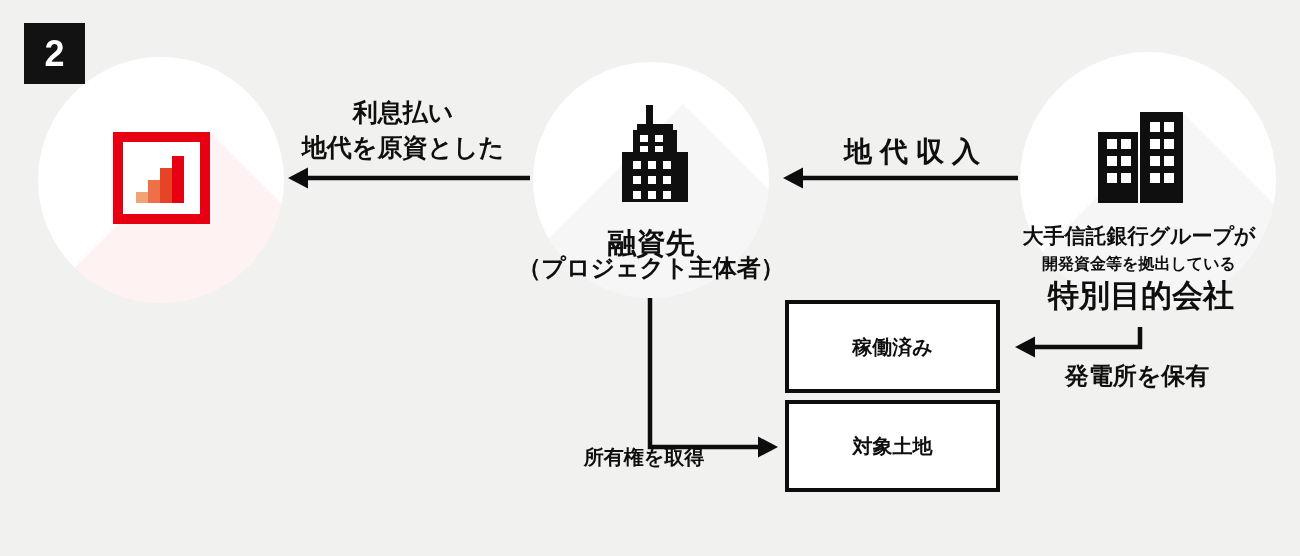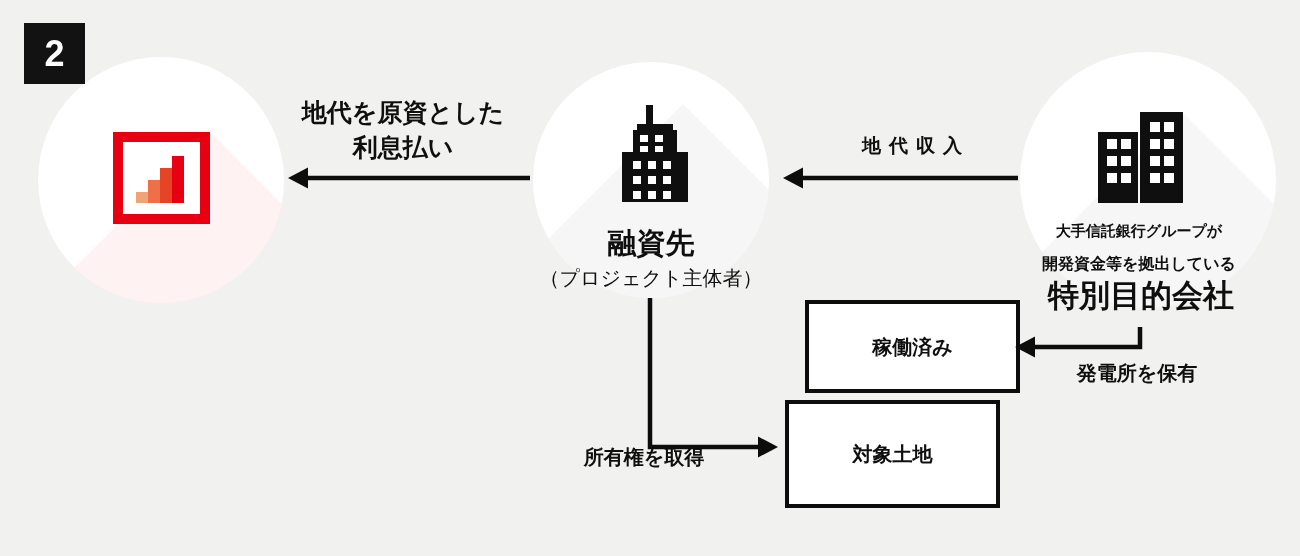--- a/index.html
+++ b/index.html
@@ -32,36 +32,36 @@
   .logo .bar{position:absolute;bottom:11px;width:12px;}
   .logo .b1{left:13px;height:11px;background:#f0a377;}
   .logo .b2{left:25px;height:23px;background:#ed7048;}
   .logo .b3{left:37px;height:35px;background:#e64426;}
   .logo .b4{left:49px;height:47px;background:#e60012;}
   svg.icon{z-index:2;}
   
   .txt{white-space:nowrap;transform:translateX(-50%);z-index:4;text-align:center;}
   .bold{font-weight:bold;}
   .t-interest{left:403px;top:95px;font-size:25px;line-height:35px;font-weight:bold;}
-  .t-rent{left:916px;top:133px;font-size:19px;font-weight:bold;letter-spacing:8px;}
+  .t-rent{left:916px;top:133px;font-size:28px;font-weight:bold;letter-spacing:8px;}
   .t-borrower{left:651px;top:224px;font-size:29px;text-align:center;}
-  .t-borrower-sub{left:651px;top:265px;font-size:20px;font-weight:normal;}
-  .t-spc1{left:1139px;top:222px;font-size:15px;}
+  .t-borrower-sub{left:651px;top:252px;font-size:24px;font-weight:bold;}
+  .t-spc1{left:1139px;top:222px;font-size:21px;}
   .t-spc2{left:1139px;top:254px;font-size:16px;}
   .t-spc-title{left:1141px;top:275px;font-size:31px;}
-  .t-own{left:1137px;top:360px;font-size:20px;}
+  .t-own{left:1137px;top:360px;font-size:24px;}
   .t-acquire{left:644px;top:444px;font-size:20px;}
   
   .dbox{
     left:785px;width:215px;background:#fff;border:4px solid #0d0d0d;box-sizing:border-box;
     display:flex;flex-direction:column;align-items:center;justify-content:center;
     font-size:20px;font-weight:bold;line-height:30px;z-index:3;text-align:center;
   }
-  #box-solar{top:300px;height:93px;margin-left:20px;}
-  #box-land{top:400px;height:108px;}
+  #box-solar{top:300px;height:93px;}
+  #box-land{top:400px;height:92px;}
   
   #arrows{left:0;top:0;z-index:5;pointer-events:none;}
 </style>
 </head>
 <body>
 
 <div class="abs badge">2</div>
 
 <div class="abs circle" id="c-left">
   <div class="wedge pink"></div>
@@ -124,22 +124,22 @@
 <div class="abs txt bold t-spc-title">特別目的会社</div>
 
 <div class="abs dbox" id="box-solar">
   <div>稼働済み</div>
 </div>
 <div class="abs dbox" id="box-land">
   <div>対象土地</div>
 </div>
 
 <div class="abs txt t-interest">
+  <div>利息払い</div>
   <div>地代を原資とした</div>
-  <div>利息払い</div>
 </div>
 <div class="abs txt t-rent">地代収入</div>
 <div class="abs txt bold t-own">発電所を保有</div>
 <div class="abs txt bold t-acquire">所有権を取得</div>
 
 <svg id="arrows" class="abs" width="1300" height="556" viewBox="0 0 1300 556">
   <g>
     <path d="M530 178 H304" stroke="#0d0d0d" stroke-width="4.5" fill="none"></path>
     <polygon points="288,178 308,167.5 308,188.5" fill="#0d0d0d"></polygon>
   </g>

